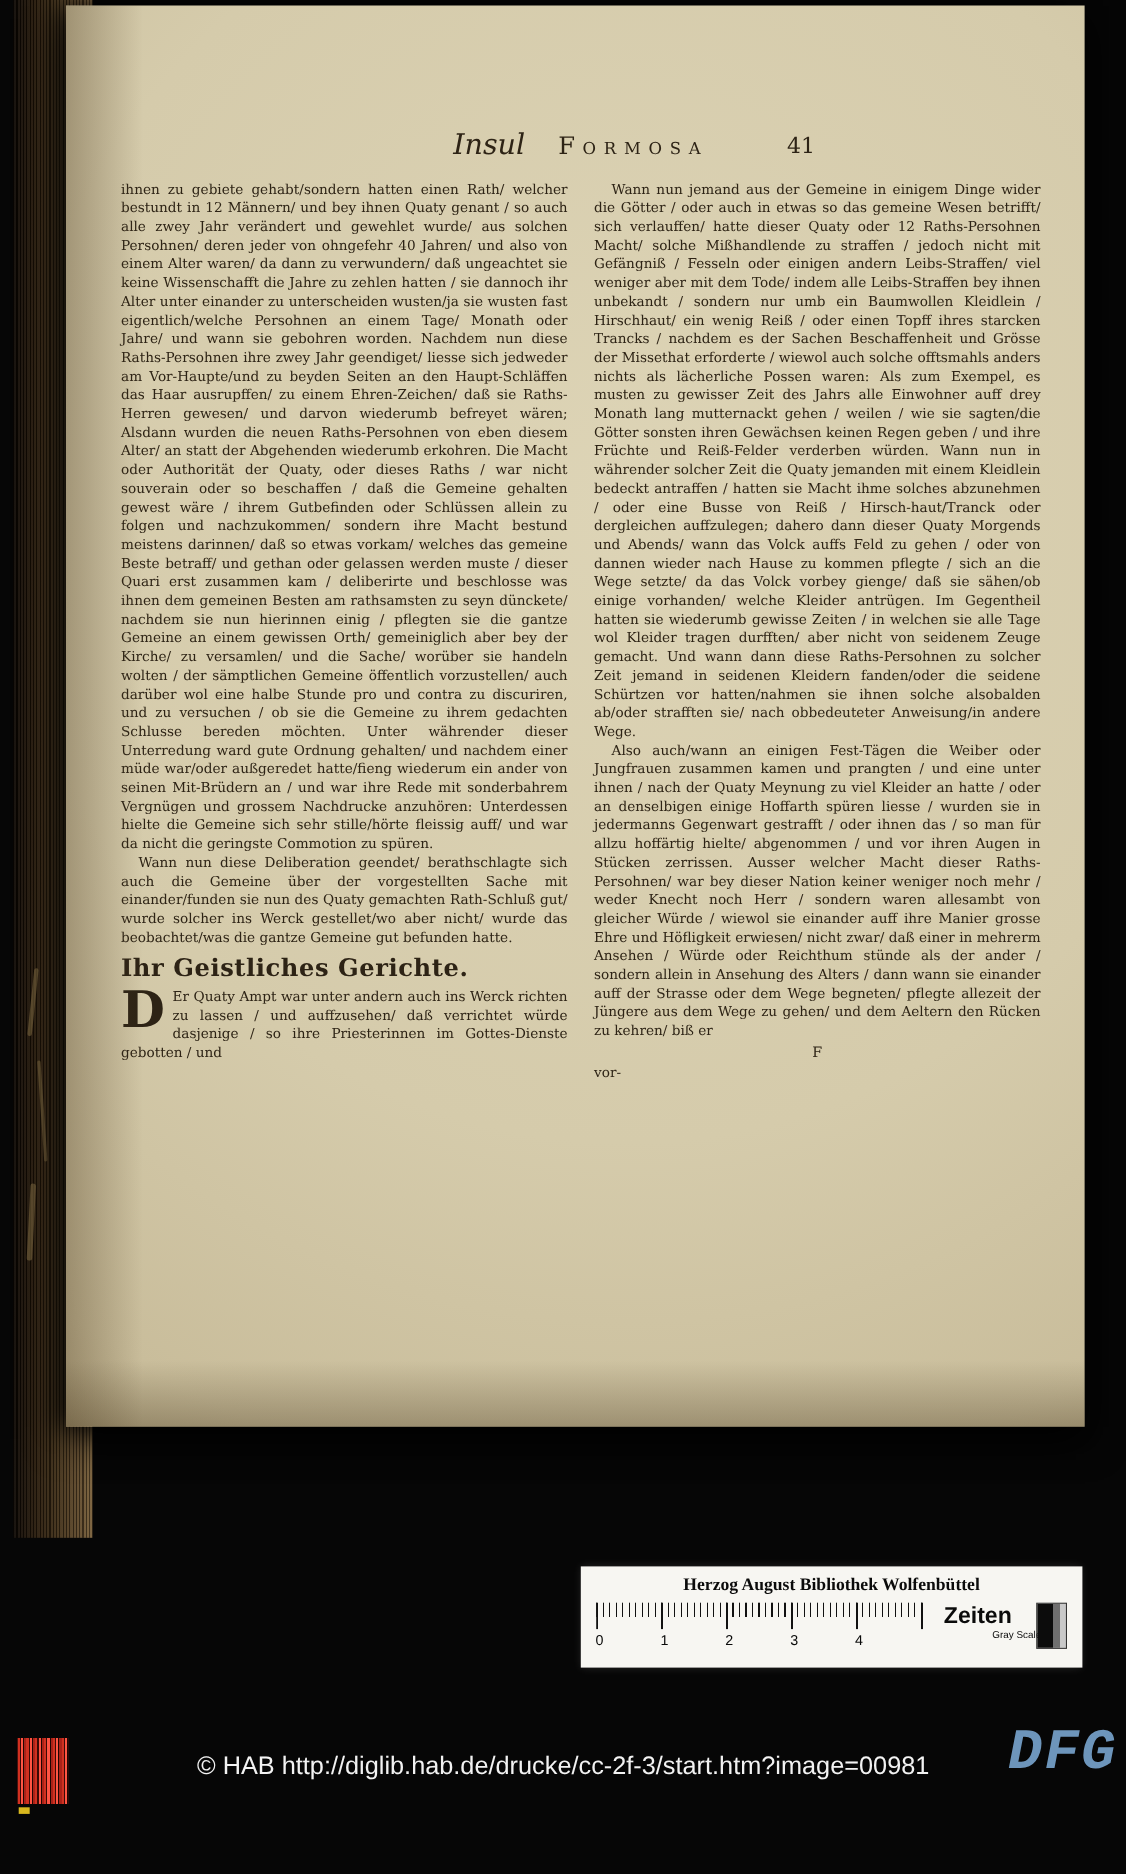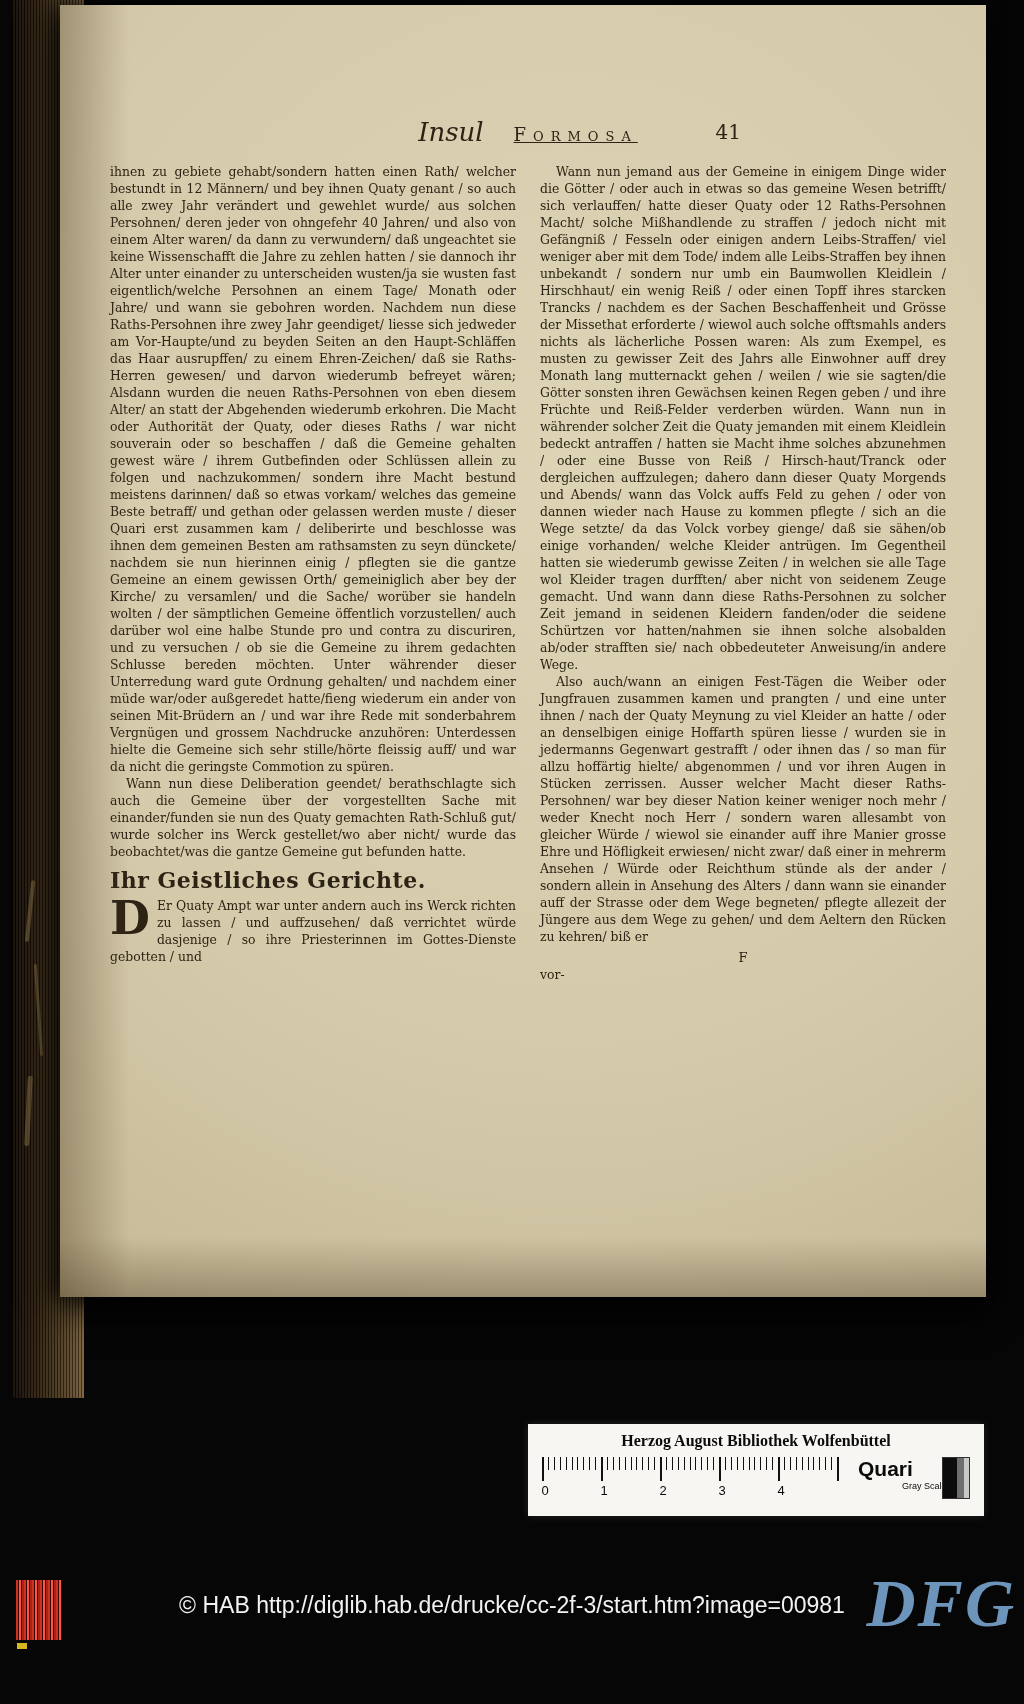--- a/index.html
+++ b/index.html
@@ -24,21 +24,21 @@
     background:radial-gradient(120% 90% at 55% 35%, #ddd4b6 0%, #d5cbab 50%, #c9bd9b 78%, #b3a581 95%, #9c8d6a 100%);
     box-shadow:-8px 0 20px rgba(0,0,0,.65), 0 12px 34px rgba(0,0,0,.85);}
   .paper::before{content:"";position:absolute;left:0;top:0;bottom:0;width:70px;pointer-events:none;
     background:linear-gradient(90deg,rgba(80,62,34,.38),rgba(80,62,34,0));}
   .paper::after{content:"";position:absolute;left:0;right:0;bottom:0;height:60px;pointer-events:none;
     background:linear-gradient(0deg,rgba(70,55,30,.35),rgba(70,55,30,0));}
 
   .page-header{position:relative;height:36px;margin-bottom:10px;}
   .running-title{position:absolute;left:0;right:0;text-align:center;white-space:nowrap;}
   .title-script{font-style:italic;font-size:26px;margin-right:30px;}
-  .title-caps{font-variant:small-caps;letter-spacing:7px;font-size:18px;text-decoration:underline;}
+  .title-caps{font-variant:small-caps;letter-spacing:7px;font-size:22px;}
   .page-number{position:absolute;right:205px;top:3px;font-size:20px;}
 
   .columns{display:flex;gap:24px;font-size:12.4px;line-height:17px;text-align:justify;}
   .col{flex:1;min-width:0;}
   .col p{margin:0;}
   .col p.indent{text-indent:16px;}
   .section-heading{font-size:22px;font-weight:bold;margin:12px 0 8px;letter-spacing:.5px;}
   .dropcap{float:left;font-size:46px;line-height:38px;padding:2px 7px 0 0;font-weight:bold;}
   .sig-line{text-align:center;margin-top:4px;font-size:13px;}
   .catchword-line{text-align:left;font-size:12.4px;}
@@ -71,21 +71,21 @@
     background:linear-gradient(90deg,#0c0c0c 0 55%,#6f6f6f 55% 80%,#c9c9c9 80% 100%);}
 
   
   .bottom-bar{position:absolute;left:0;top:1556px;width:1024px;height:120px;}
   .color-barcode{position:absolute;left:16px;top:24px;width:46px;height:60px;
     background:repeating-linear-gradient(90deg,#d03020 0 2px,#3a0a06 2px 3px,#ff5544 3px 5px,#200502 5px 6px,#aa2218 6px 8px);}
   .color-barcode::after{content:"";position:absolute;left:1px;bottom:-9px;width:10px;height:6px;background:#d8b71e;}
   .copyright-url{position:absolute;left:0;right:0;top:36px;text-align:center;color:#f2f2f2;
     font-family:"Liberation Sans",sans-serif;font-size:23px;}
   .dfg-logo{position:absolute;right:8px;top:8px;color:#6d95bb;font-style:italic;font-weight:bold;
-    font-size:68px;letter-spacing:2px;font-family:Liberation Serif, serif;margin-left:42px;}
+    font-size:52px;letter-spacing:2px;font-family:Liberation Mono, monospace;margin-left:42px;}
 </style>
 </head>
 <body>
 
 <div class="stage">
 
   <div class="book-edge"></div>
   <div class="marginalia">
     <span></span>
       <span></span>
@@ -125,21 +125,21 @@
     <div class="ruler-zone">
       <div class="ruler"></div>
       <div class="ruler-numbers">
         <span>0</span>
         <span>1</span>
         <span>2</span>
         <span>3</span>
         <span>4</span>
       </div>
       <div class="kodak-block">
-        <span class="kodak">Quari</span>
+        <span class="kodak">Zeiten</span>
         <span class="grayscale">Gray Scale</span>
       </div>
       <div class="gray-patch"></div>
     </div>
   </div>
 
   <div class="bottom-bar">
     <div class="color-barcode"></div>
     <div class="copyright-url">© HAB http://diglib.hab.de/drucke/cc-2f-3/start.htm?image=00981</div>
     <div class="dfg-logo">DFG</div>

